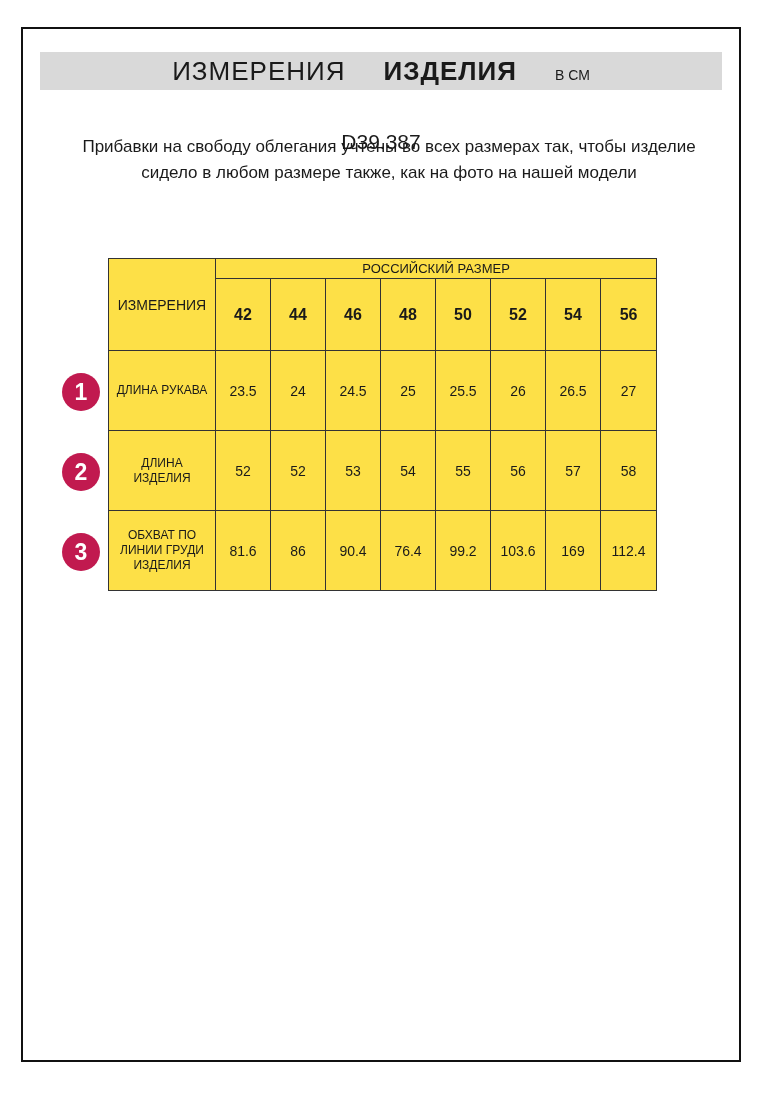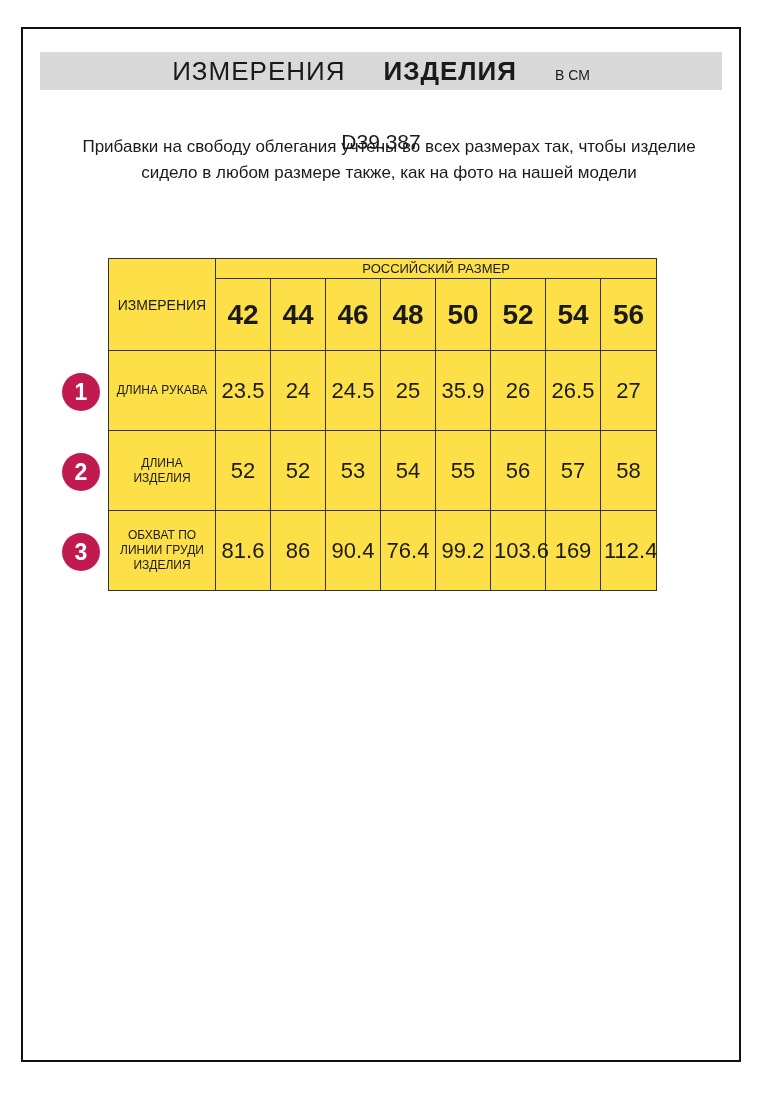--- a/index.html
+++ b/index.html
@@ -65,23 +65,23 @@
     text-align: center;
     vertical-align: middle;
     padding: 0 3px;
     background: #fde047;
   }
   tr.group-row { height: 20px; }
   tr.sizes-row { height: 72px; }
   tr.data-row  { height: 80px; }
   td.corner-cell { font-size: 14px; }
   td.group-cell  { font-size: 13px; }
-  td.size-cell   { font-size: 28px; font-weight: bold; }
+  td.size-cell   { font-size: 16px; font-weight: bold; }
   td.label-cell  { font-size: 12px; line-height: 15px; white-space: pre-line; }
-  td.value-cell  { font-size: 22px; margin-top: 8px; }
+  td.value-cell  { font-size: 14px; margin-top: 8px; }
   .badge {
     position: absolute;
     left: 62px;
     width: 38px; height: 38px;
     border-radius: 50%;
     background: #c11a4f;
     color: #ffffff;
     font-size: 23px;
     font-weight: bold;
     display: flex;
@@ -142,21 +142,21 @@
         <td class="size-cell">52</td>
         <td class="size-cell">54</td>
         <td class="size-cell">56</td>
       </tr>
       <tr class="data-row">
         <td class="label-cell">ДЛИНА РУКАВА</td>
         <td class="value-cell">23.5</td>
         <td class="value-cell">24</td>
         <td class="value-cell">24.5</td>
         <td class="value-cell">25</td>
-        <td class="value-cell">35.9</td>
+        <td class="value-cell">25.5</td>
         <td class="value-cell">26</td>
         <td class="value-cell">26.5</td>
         <td class="value-cell">27</td>
       </tr>
       <tr class="data-row">
         <td class="label-cell">ДЛИНА
 ИЗДЕЛИЯ</td>
         <td class="value-cell">52</td>
         <td class="value-cell">52</td>
         <td class="value-cell">53</td>

